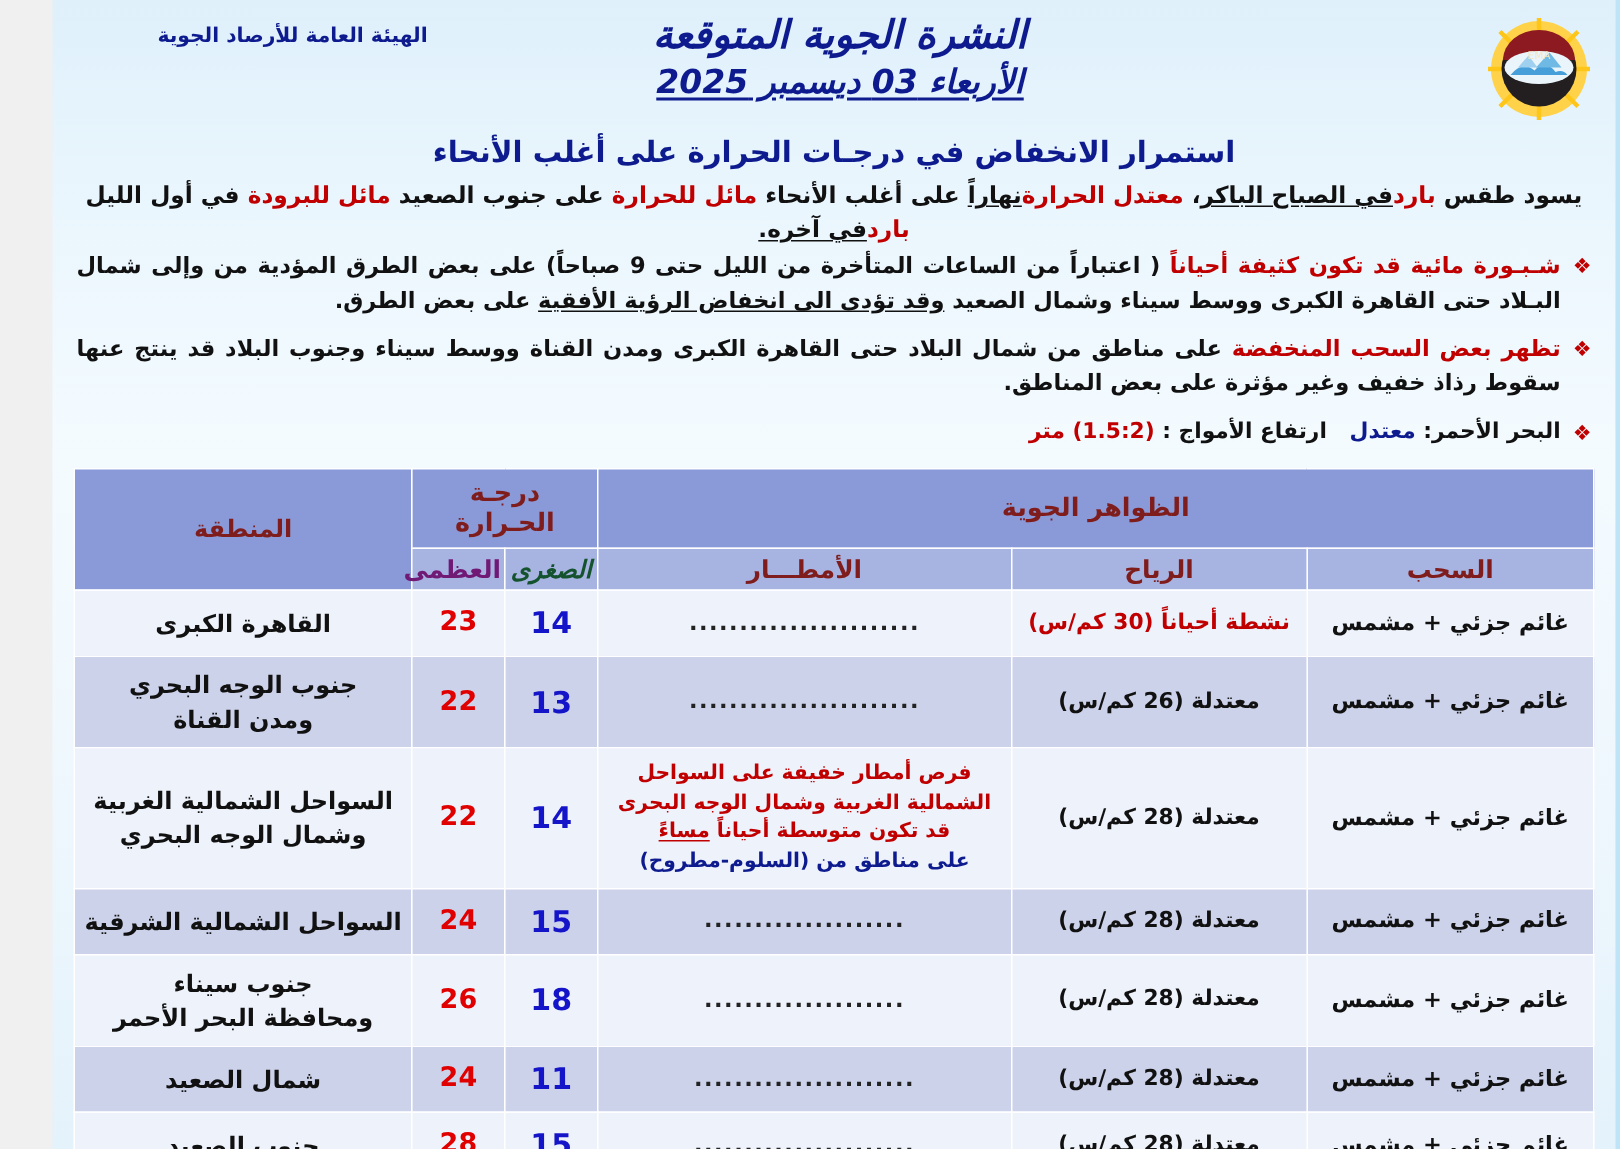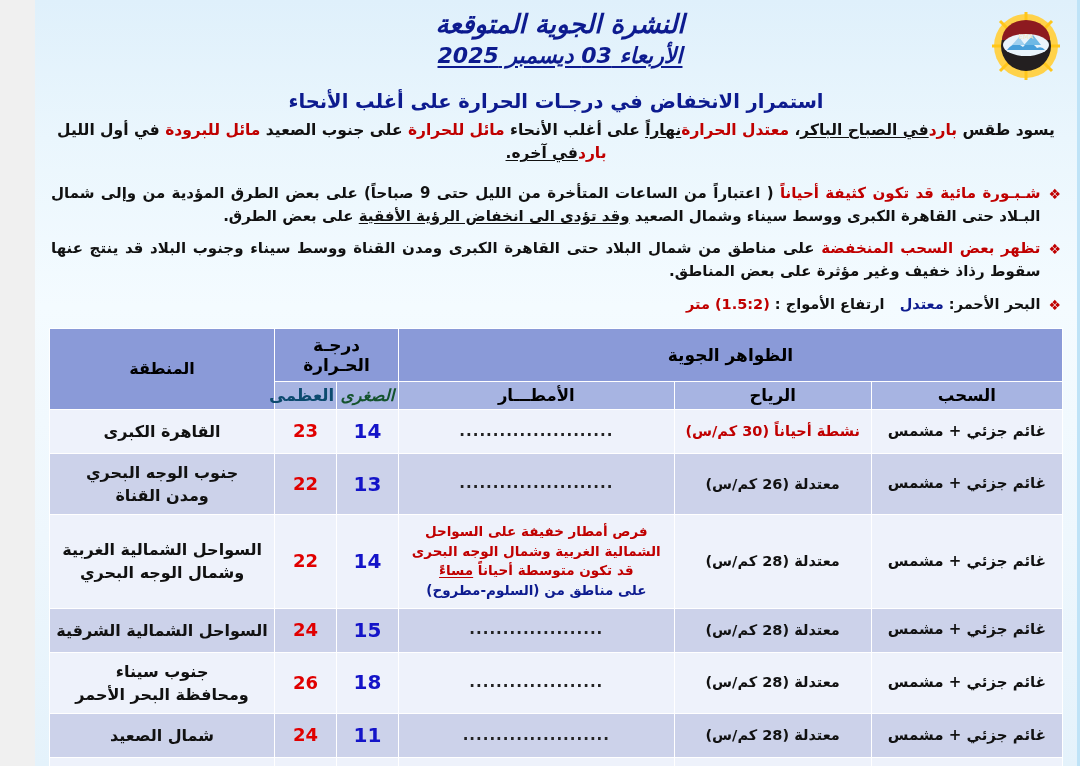--- a/index.html
+++ b/index.html
@@ -42,21 +42,21 @@
     text-decoration:underline;text-underline-offset:3px;
     display:inline-block;margin-top:2px;
   }
   
   .headline{
     text-align:center;color:#0d1b8f;font-weight:bold;font-size:19.5px;
     margin:2px 0 6px 0;
   }
   .summary{
     text-align:center;font-size:15.5px;font-weight:bold;color:#111;
-    margin:0 18px 16px 18px;line-height:1.5;
+    margin:0 18px 0 18px;line-height:1.5;
   }
   .bullets{margin:0 16px;}
   .bullet{
     display:flex;align-items:flex-start;gap:8px;
     margin-bottom:9px;
   }
   .bullet .bmark{
     color:#c00000;font-size:14px;line-height:1.45;flex:0 0 auto;padding-top:2px;
   }
   .bullet .btext{
@@ -72,28 +72,28 @@
   table{
     width:100%;border-collapse:collapse;table-layout:fixed;
     background:#eef2fb;
   }
   th,td{
     border:1px solid #ffffff;
     text-align:center;vertical-align:middle;
     font-weight:bold;
   }
   thead th{
-    background:#8a9ad8;color:#000000;
+    background:#8a9ad8;color:#7f1d1d;
     font-size:17px;padding:6px 2px;
   }
   thead tr.sub th{
     background:#a7b4e2;font-size:16.5px;padding:4px 2px;
   }
   thead th.tsmall{font-size:12.5px;padding:3px 2px;}
-  thead th.tmax{color:#0c4a6e;}
+  thead th.tmax{color:#701a75;}
   thead th.tmin{color:#14532d;font-style:italic;}
   thead th.region{font-size:16px;}
   tbody td{
     font-size:15px;color:#111;padding:7px 5px;line-height:1.45;
   }
   tbody tr:nth-child(odd) td{background:#eef2fb;}
   tbody tr:nth-child(even) td{background:#ccd2ea;}
   td.tmax{color:#e00000;font-size:18px;}
   td.tmin{color:#1414c8;font-size:20px;}
   td.region{font-size:16px;color:#111;}
@@ -109,20 +109,21 @@
   col.c-region{width:20%;}
 </style>
 </head>
 <body>
 
 <div id="page">
 
   <div class="header">
 
     <div class="org">
+      <div>الهيئة العامة للأرصاد الجوية</div>
     </div>
 
     <div class="titlebox">
       <div class="title-main">النشرة الجوية المتوقعة</div>
       <div class="title-date">الأربعاء 03 ديسمبر 2025</div>
     </div>
 
     <div class="logo">
       <svg class="rays" viewBox="0 0 72 68" xmlns="http://www.w3.org/2000/svg">
         <g>

